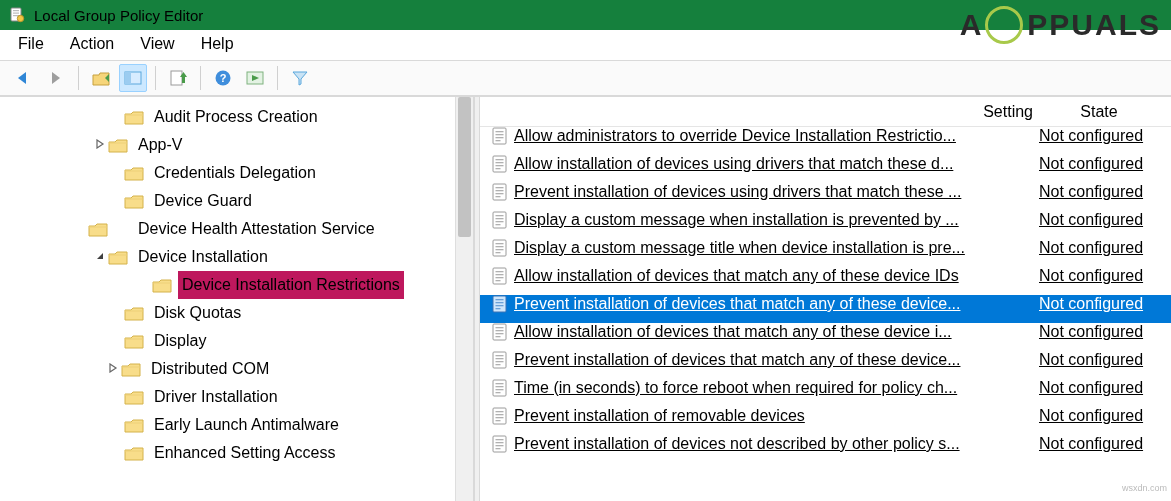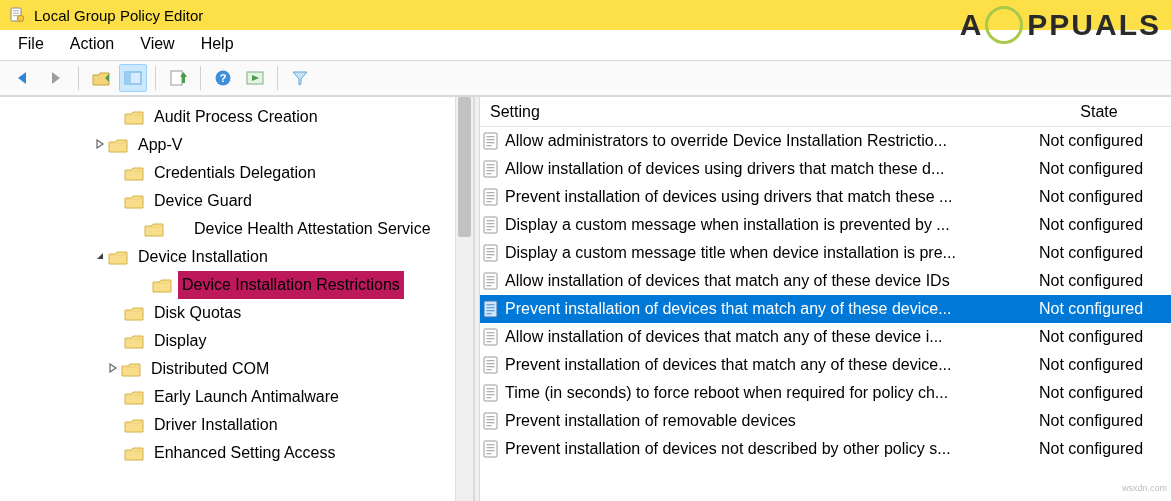--- a/index.html
+++ b/index.html
@@ -14,21 +14,21 @@
       display: flex;
       flex-direction: column;
       position: relative;
     }
     
     .titlebar {
       display: flex;
       align-items: center;
       padding: 4px 8px;
       height: 30px;
-      background: #fde047;
+      background: #15803d;
     }
     .titlebar .app-icon-box {
       width: 18px; height: 18px;
       margin-right: 8px;
       display:flex; align-items:center; justify-content:center;
     }
     .titlebar .title-text { font-size: 15px; }
     
     .menubar {
       display: flex;
@@ -124,31 +124,31 @@
       background: #be185d;
     }
     
     .col-header {
       display:flex;
       border-bottom:1px solid #e5e5e5;
       font-size: 16px;
       height: 30px;
       align-items:center;
     }
-    .col-header .col-setting { flex:1; padding-left: 10px; }
+    .col-header .col-setting { flex:1; padding-left: 10px; text-align: right; }
     .col-header .col-state { width: 138px; text-align:center; padding-right:6px; }
     
     .list {
       font-size: 16px;
     }
     .list-row {
       display:flex;
-      align-items:center;
       height: 28px;
-      padding-left: 2px;
+      padding-left: 11px;
+      text-decoration: underline;
     }
     .list-row .doc-ic { flex-shrink:0; margin-right:6px; display:flex; }
     .list-row .setting-text {
       flex:1;
       overflow:hidden;
       text-overflow: clip;
       white-space: nowrap;
     }
     .list-row .state-text {
       width: 138px;
@@ -292,21 +292,21 @@
         </div>
         <div class="tree-row" style="padding-left: 108px;">
           <span class="exp"></span>
           <span class="folder-ic">
             <svg width="20" height="17" viewBox="0 0 20 17">
               <use href="#folder-icon"></use>
             </svg>
           </span>
           <span class="label">Device Guard</span>
         </div>
-        <div class="tree-row" style="padding-left: 108px; gap: 20px;">
+        <div class="tree-row" style="padding-left: 52px; gap: 20px;">
           <span class="exp"></span>
           <span class="folder-ic">
             <svg width="20" height="17" viewBox="0 0 20 17">
               <use href="#folder-icon"></use>
             </svg>
           </span>
           <span class="label">Device Health Attestation Service</span>
         </div>
         <div class="tree-row" style="padding-left: 92px;">
           <span class="exp"><svg width="10" height="10" viewBox="0 0 10 10">
@@ -357,30 +357,30 @@
           </span>
           <span class="label">Distributed COM</span>
         </div>
         <div class="tree-row" style="padding-left: 108px;">
           <span class="exp"></span>
           <span class="folder-ic">
             <svg width="20" height="17" viewBox="0 0 20 17">
               <use href="#folder-icon"></use>
             </svg>
           </span>
+          <span class="label">Driver Installation</span>
+        </div>
+        <div class="tree-row" style="padding-left: 108px;">
+          <span class="exp"></span>
+          <span class="folder-ic">
+            <svg width="20" height="17" viewBox="0 0 20 17">
+              <use href="#folder-icon"></use>
+            </svg>
+          </span>
           <span class="label">Early Launch Antimalware</span>
-        </div>
-        <div class="tree-row" style="padding-left: 108px;">
-          <span class="exp"></span>
-          <span class="folder-ic">
-            <svg width="20" height="17" viewBox="0 0 20 17">
-              <use href="#folder-icon"></use>
-            </svg>
-          </span>
-          <span class="label">Driver Installation</span>
         </div>
         <div class="tree-row" style="padding-left: 108px;">
           <span class="exp"></span>
           <span class="folder-ic">
             <svg width="20" height="17" viewBox="0 0 20 17">
               <use href="#folder-icon"></use>
             </svg>
           </span>
           <span class="label">Enhanced Setting Access</span>
         </div>

